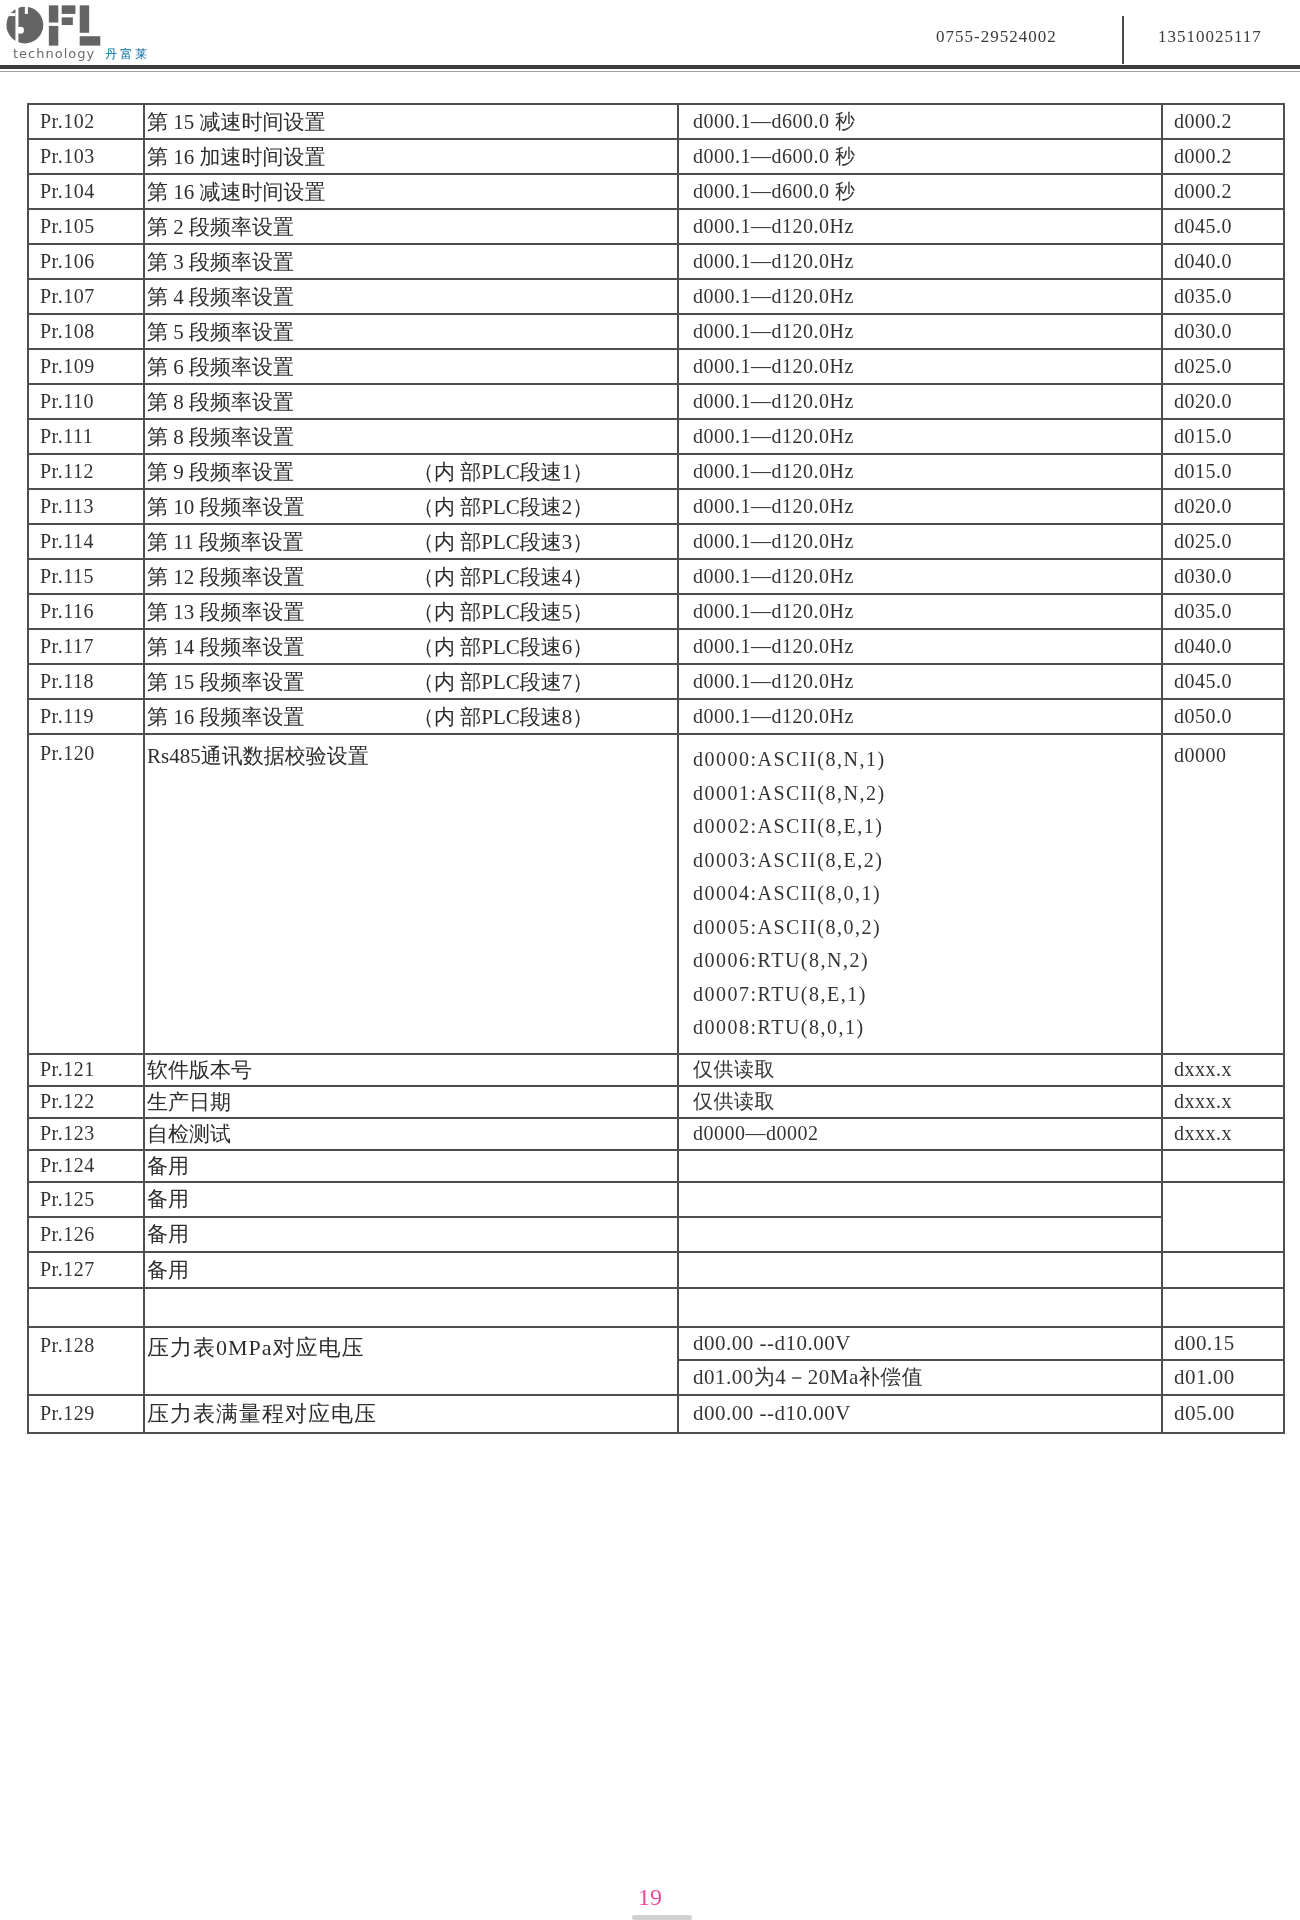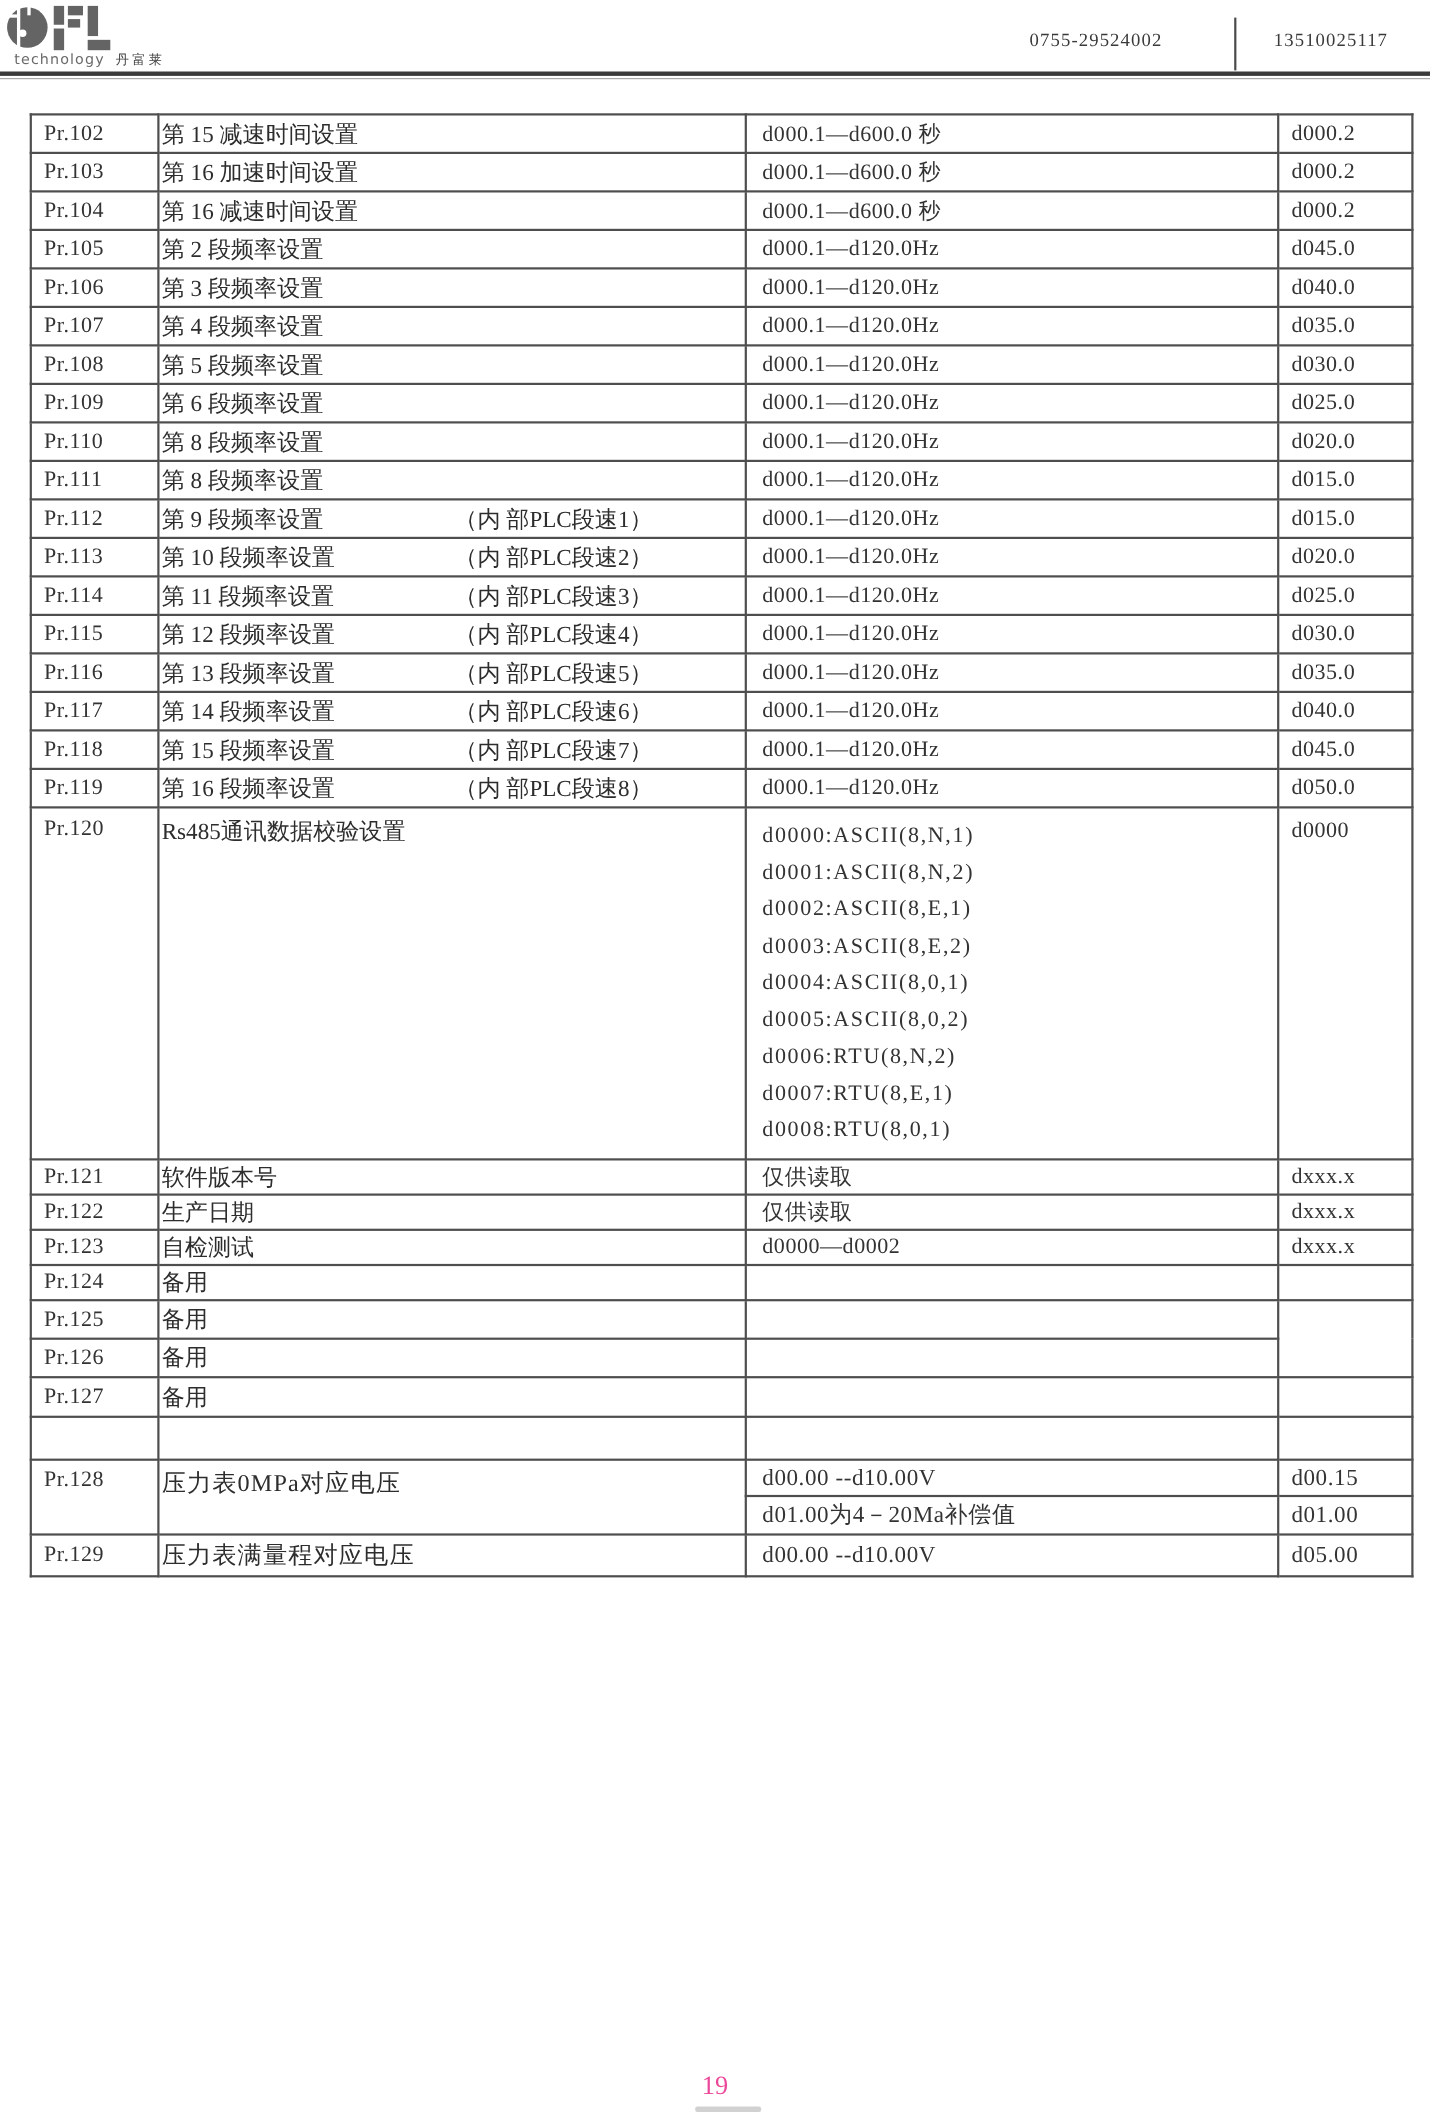--- a/index.html
+++ b/index.html
@@ -8,21 +8,21 @@
     background:#ffffff;
     font-family:"Liberation Serif","DejaVu Serif",serif;
     color:#2f2f2f;
     position:relative;
     overflow:hidden;
   }
   
   .logo-wrap{position:absolute;left:6px;top:2px;width:180px;}
   .logo-sub{position:absolute;left:7px;top:44px;font-family:"DejaVu Sans","Liberation Sans",sans-serif;
     font-size:13px;color:#6b6b6b;letter-spacing:1px;white-space:nowrap;}
-  .logo-sub .cjk{color:#404040;margin-left:10px;letter-spacing:3px;font-size:12px;}
+  .logo-sub .cjk{color:#0369a1;margin-left:10px;letter-spacing:3px;font-size:12px;}
   .phone{position:absolute;top:27px;font-size:17px;color:#3a3a3a;letter-spacing:1px;}
   .phone-1{left:936px;}
   .phone-2{left:1158px;}
   .phone-divider{position:absolute;left:1122px;top:16px;width:2px;height:48px;background:#4a4a4a;}
   .header-rule{position:absolute;left:0;top:65px;width:1300px;height:4px;background:#3b3b3b;}
   .header-rule-thin{position:absolute;left:0;top:71px;width:1300px;height:1px;background:#a0a0a0;}
 
   
   table.params{
     position:absolute;left:27px;top:103px;

